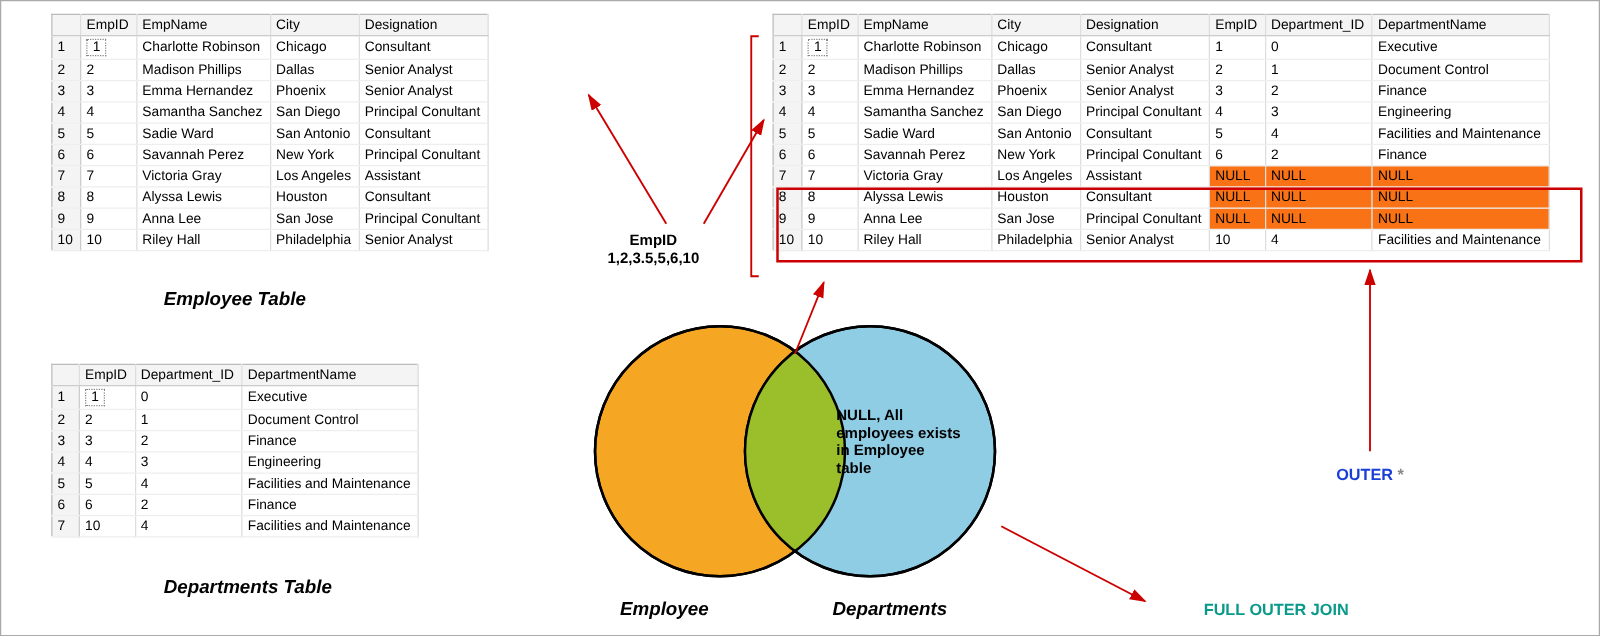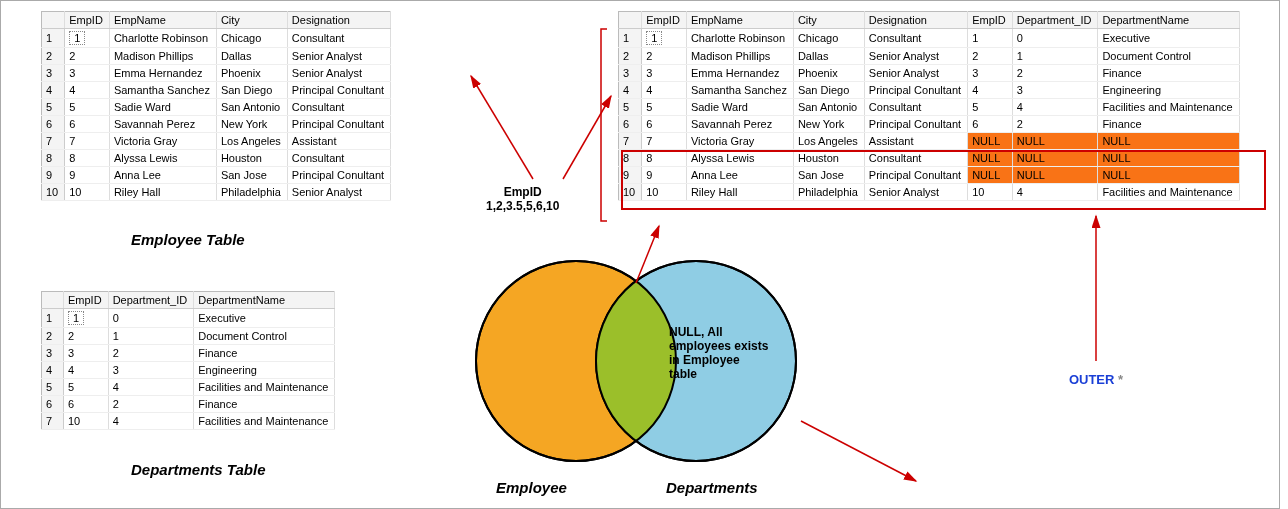--- a/index.html
+++ b/index.html
@@ -376,20 +376,21 @@
       <circle cx="245" cy="105" r="100" fill="none" stroke="#000" stroke-width="2"></circle>
     </svg>
     <div class="annot" style="left:218px; top:69px; width:100px;">NULL, All employees exists in Employee table</div>
   </div>
   <div class="caption" style="left:495px; top:478px;">Employee</div>
   <div class="caption" style="left:665px; top:478px;">Departments</div>
 
   <div class="sql" style="left:930px; top:370px; width:330px;">
     <div><span class="blue">OUTER</span><span class="gray"> *</span></div>
   </div>
+  <div class="sql" style="left:920px; top:478px; width:200px;"><span class="teal">FULL OUTER JOIN</span></div>
 
   <svg class="arrows">
     <defs>
       <marker id="arrh" markerWidth="10" markerHeight="10" refX="8" refY="3" orient="auto">
         <path d="M0,0 L9,3 L0,6 z" fill="#cc0000"></path>
       </marker>
     </defs>
 
     <path d="M606 28 L600 28 L600 220 L606 220" fill="none" stroke="#cc0000" stroke-width="1.5"></path>
 

